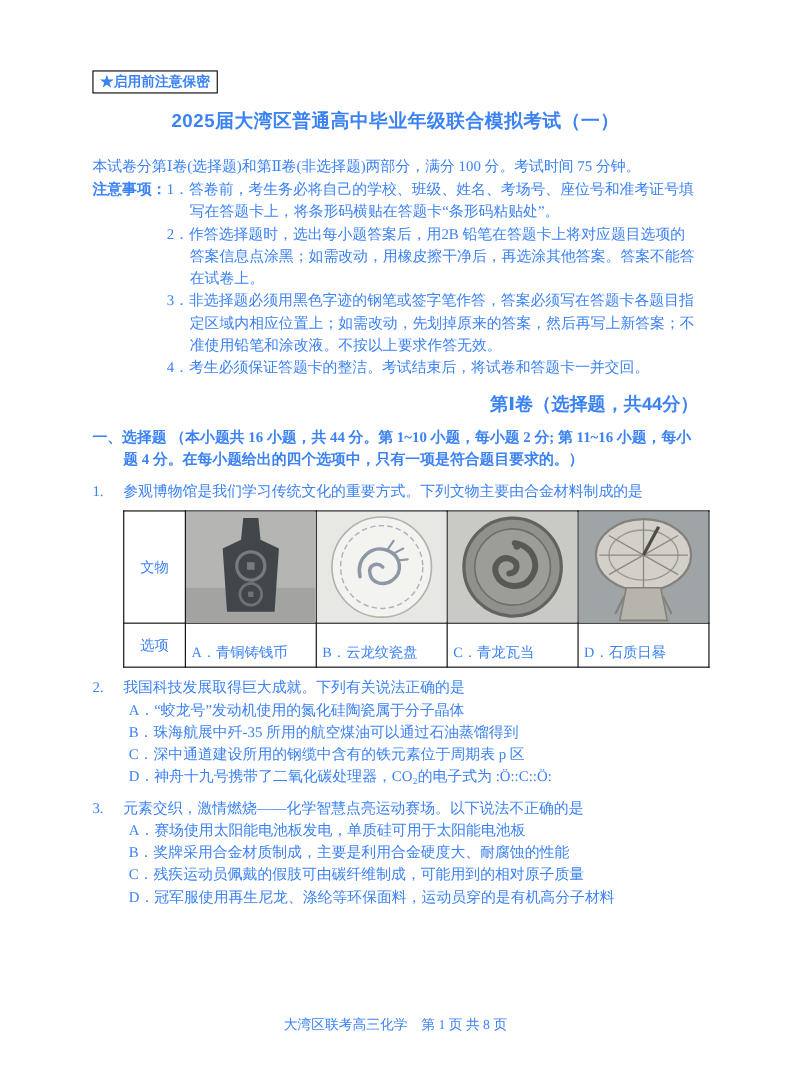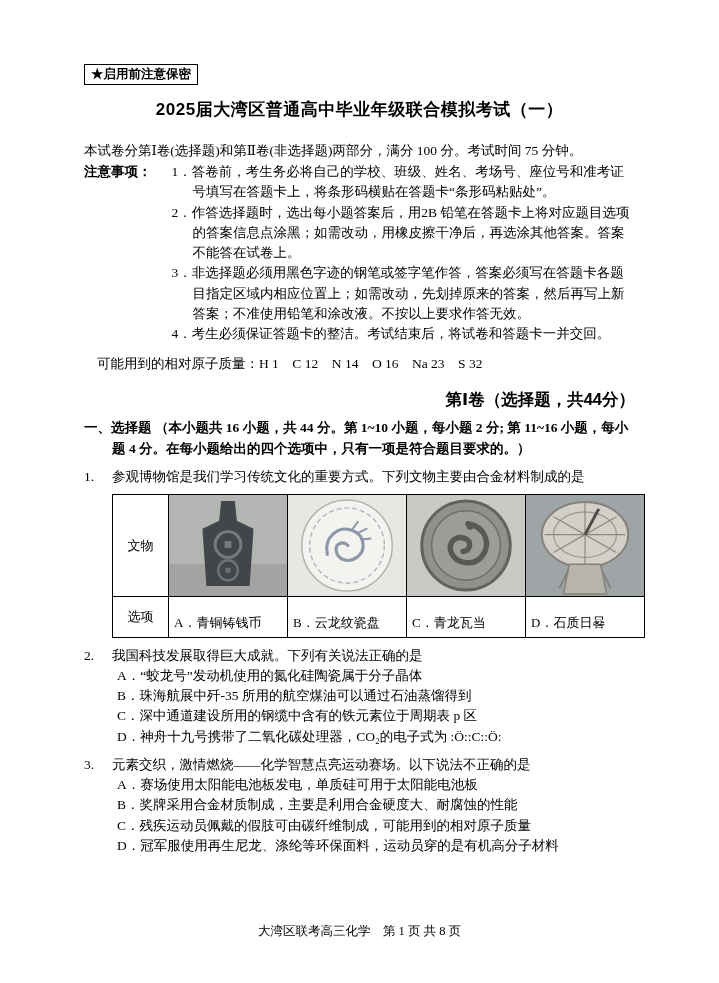--- a/index.html
+++ b/index.html
@@ -1,36 +1,36 @@
 <!DOCTYPE html>
 <html><head>
 <meta charset="utf-8">
 <style>
   * { margin:0; padding:0; box-sizing:border-box; }
   html,body { background:#ffffff; }
   .page {
     width:719px; height:983px; background:#ffffff; position:relative; margin:0 auto;
-    padding:64px 84px 0 84px; color:#000000;
+    padding:64px 84px 0 84px; color:#3b82f6;
     font-family:"Liberation Serif","DejaVu Serif",serif;
     font-size:13.5px; line-height:1.5;
   }
   .security-box {
     display:inline-block; border:1.5px solid #000; padding:0 6px;
     font-size:12.5px; font-weight:700; line-height:1.55;
   }
   .exam-title {
     text-align:center; font-family:"Liberation Sans","DejaVu Sans",sans-serif;
     font-weight:700; font-size:17px; margin-top:12px; letter-spacing:0.5px;
   }
   .subject-title {
     text-align:center; font-family:"Liberation Sans","DejaVu Sans",sans-serif;
     font-weight:700; font-size:29px; margin-top:8px; letter-spacing:3px;
   }
   .paper-info { margin-top:18px; }
-  .notes-row { display:flex; margin-top:1px;gap:20px; }
+  .notes-row { display:flex; margin-top:1px; }
   .notes-label { font-weight:700; white-space:nowrap; flex:none; }
   .notes-list { flex:1; }
   .note-item { padding-left:21px; text-indent:-21px; }
   .atomic-mass { margin-top:10px; padding-left:13px; }
   .section-title {
     text-align:right; font-family:"Liberation Sans","DejaVu Sans",sans-serif;
     font-weight:700; font-size:16.5px; margin-top:12px;
   }
   .instructions { font-weight:700; margin-top:7px; padding-left:28px; text-indent:-28px; }
   .question { margin-top:8px; }
@@ -66,21 +66,20 @@
   <div class="notes-row">
     <span class="notes-label">注意事项：</span>
     <div class="notes-list">
       <p class="note-item">1．答卷前，考生务必将自己的学校、班级、姓名、考场号、座位号和准考证号填写在答题卡上，将条形码横贴在答题卡“条形码粘贴处”。</p>
       <p class="note-item">2．作答选择题时，选出每小题答案后，用2B 铅笔在答题卡上将对应题目选项的答案信息点涂黑；如需改动，用橡皮擦干净后，再选涂其他答案。答案不能答在试卷上。</p>
       <p class="note-item">3．非选择题必须用黑色字迹的钢笔或签字笔作答，答案必须写在答题卡各题目指定区域内相应位置上；如需改动，先划掉原来的答案，然后再写上新答案；不准使用铅笔和涂改液。不按以上要求作答无效。</p>
       <p class="note-item">4．考生必须保证答题卡的整洁。考试结束后，将试卷和答题卡一并交回。</p>
     </div>
   </div>
 
-  <p class="atomic-mass">可能用到的相对原子质量：H 1　C 12　N 14　O 16　Na 23　S 32</p>
 
   <h2 class="section-title">第Ⅰ卷（选择题，共44分）</h2>
 
   <p class="instructions">一、选择题 （本小题共 16 小题，共 44 分。第 1~10 小题，每小题 2 分; 第 11~16 小题，每小题 4 分。在每小题给出的四个选项中，只有一项是符合题目要求的。）</p>
 
   
   <div class="question">
     <div class="q-line">
       <span class="q-num">1.</span>
       <span class="q-text">参观博物馆是我们学习传统文化的重要方式。下列文物主要由合金材料制成的是</span>

